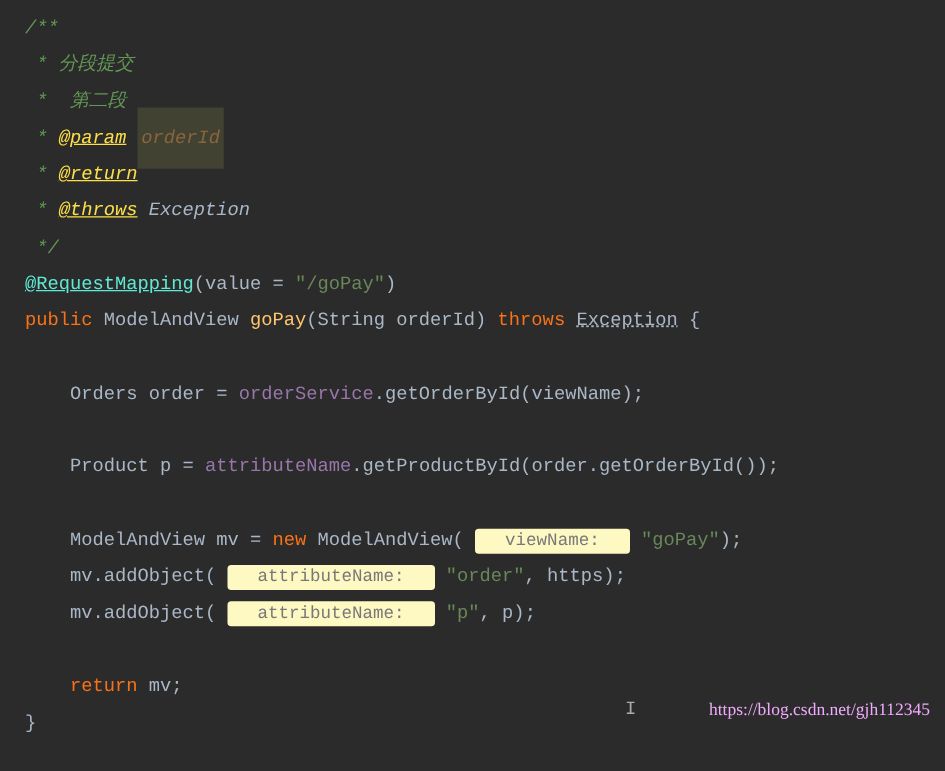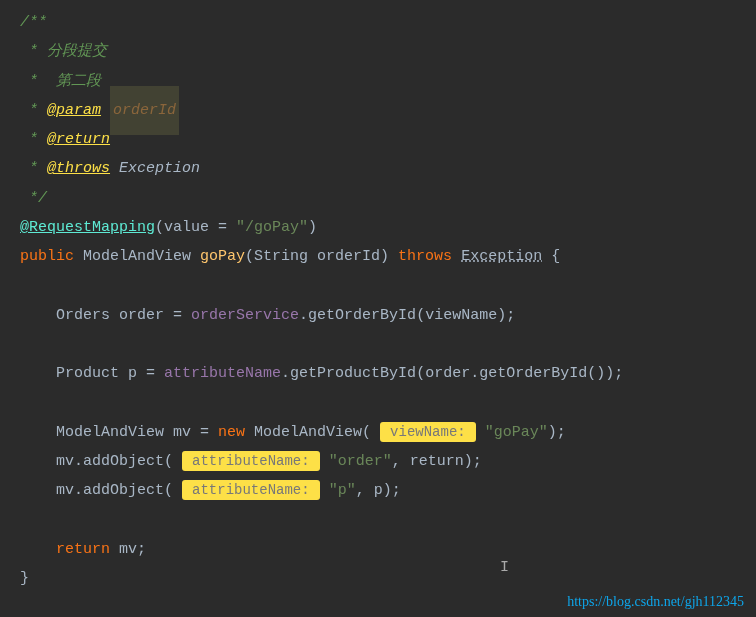--- a/index.html
+++ b/index.html
@@ -22,32 +22,32 @@
     .doc-param-name { color: #8a653b; background: rgba(90,90,60,0.5); padding: 16px 3px; }
     .exception-ref { color: #a9b7c6; font-style: italic; }
     .annotation { color: #5eead4; font-style: normal; text-decoration: underline; }
     .keyword { color: #f97316; font-style: normal; }
     .string { color: #6a8759; font-style: normal; }
     .method-def { color: #ffc66d; font-style: normal; text-align: center; }
     .field { color: #9876aa; font-style: normal; text-align: right; }
     .normal { color: #a9b7c6; font-style: normal; }
     .underline-wavy { text-decoration: underline; text-decoration-style: dotted; }
     .param-hint {
-      background: #fde047;
+      background: #fef9c3;
       color: #787878;
       font-style: normal;
-      padding: 2px 10px;
+      padding: 2px 24px;
       border-radius: 3px;
       font-size: 14px;
     }
     .watermark {
       position: absolute;
-      bottom: 2px;
+      bottom: 35px;
       right: 12px;
-      color: #0ea5e9;
+      color: #f0abfc;
       font-size: 14px;
       font-style: normal;
       font-family: serif;
     }
     .cursor {
       position: absolute;
       left: 500px;
       bottom: 35px;
       font-style: normal;
       color: #aaa;
@@ -65,21 +65,21 @@
 <div class="code-line"><span class="comment"> * </span><span class="doc-tag">@throws</span><span class="exception-ref"> Exception</span></div>
 <div class="code-line"><span class="comment"> */</span></div>
 <div class="code-line"><span class="annotation">@RequestMapping</span><span class="normal">(</span><span class="normal">value </span><span class="normal">= </span><span class="string">"/goPay"</span><span class="normal">)</span></div>
 <div class="code-line"><span class="keyword">public</span><span class="normal"> ModelAndView </span><span class="method-def">goPay</span><span class="normal">(String orderId) </span><span class="keyword">throws</span><span class="normal"> </span><span class="normal underline-wavy">Exception</span><span class="normal"> {</span></div>
 <div class="code-line">&nbsp;</div>
 <div class="code-line"><span class="normal">    </span><span class="normal">Orders order = </span><span class="field">orderService</span><span class="normal">.</span><span class="normal">getOrderById</span><span class="normal">(viewName)</span><span class="normal">;</span></div>
 <div class="code-line">&nbsp;</div>
 <div class="code-line"><span class="normal">    </span><span class="normal">Product p = </span><span class="field">attributeName</span><span class="normal">.</span><span class="normal">getProductById</span><span class="normal">(order.</span><span class="normal">getOrderById</span><span class="normal">())</span><span class="normal">;</span></div>
 <div class="code-line">&nbsp;</div>
 <div class="code-line"><span class="normal">    </span><span class="normal">ModelAndView mv = </span><span class="keyword">new</span><span class="normal"> ModelAndView( </span><span class="param-hint">viewName:</span><span class="string"> "goPay"</span><span class="normal">);</span></div>
-<div class="code-line"><span class="normal">    mv.</span><span class="normal">addObject</span><span class="normal">( </span><span class="param-hint">attributeName:</span><span class="string"> "order"</span><span class="normal">, return)</span><span class="normal">;</span></div>
+<div class="code-line"><span class="normal">    mv.</span><span class="normal">addObject</span><span class="normal">( </span><span class="param-hint">attributeName:</span><span class="string"> "order"</span><span class="normal">, https)</span><span class="normal">;</span></div>
 <div class="code-line"><span class="normal">    mv.</span><span class="normal">addObject</span><span class="normal">( </span><span class="param-hint">attributeName:</span><span class="string"> "p"</span><span class="normal">, p)</span><span class="normal">;</span></div>
 <div class="code-line">&nbsp;</div>
 <div class="code-line"><span class="normal">    </span><span class="keyword">return</span><span class="normal"> mv</span><span class="normal">;</span></div>
 <div class="code-line"><span class="normal">}</span></div>
 </div>
 
 <span class="cursor">I</span>
 <div class="watermark">https://blog.csdn.net/gjh112345</div>
 
 </body></html>

